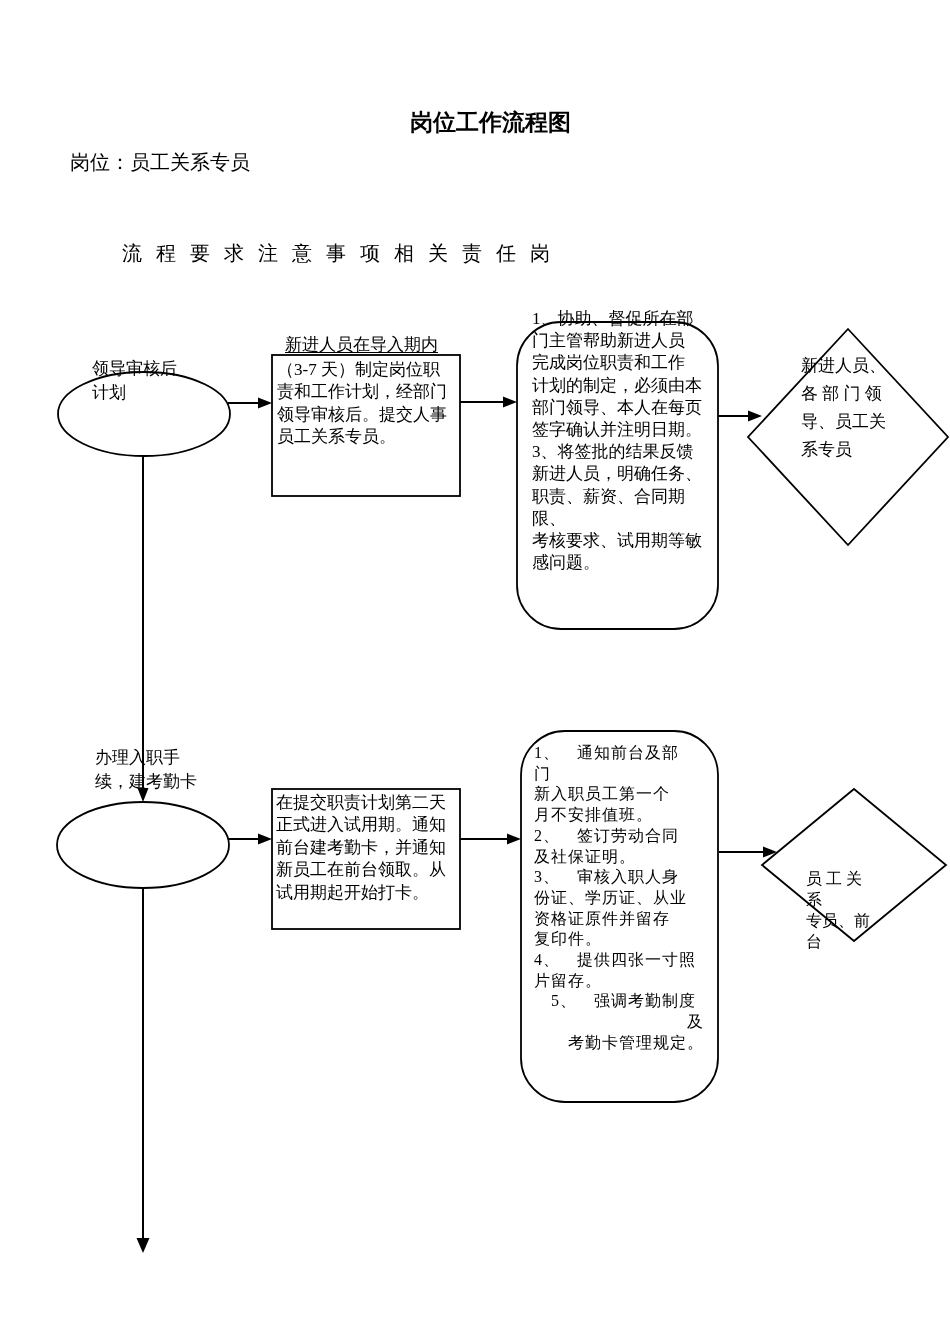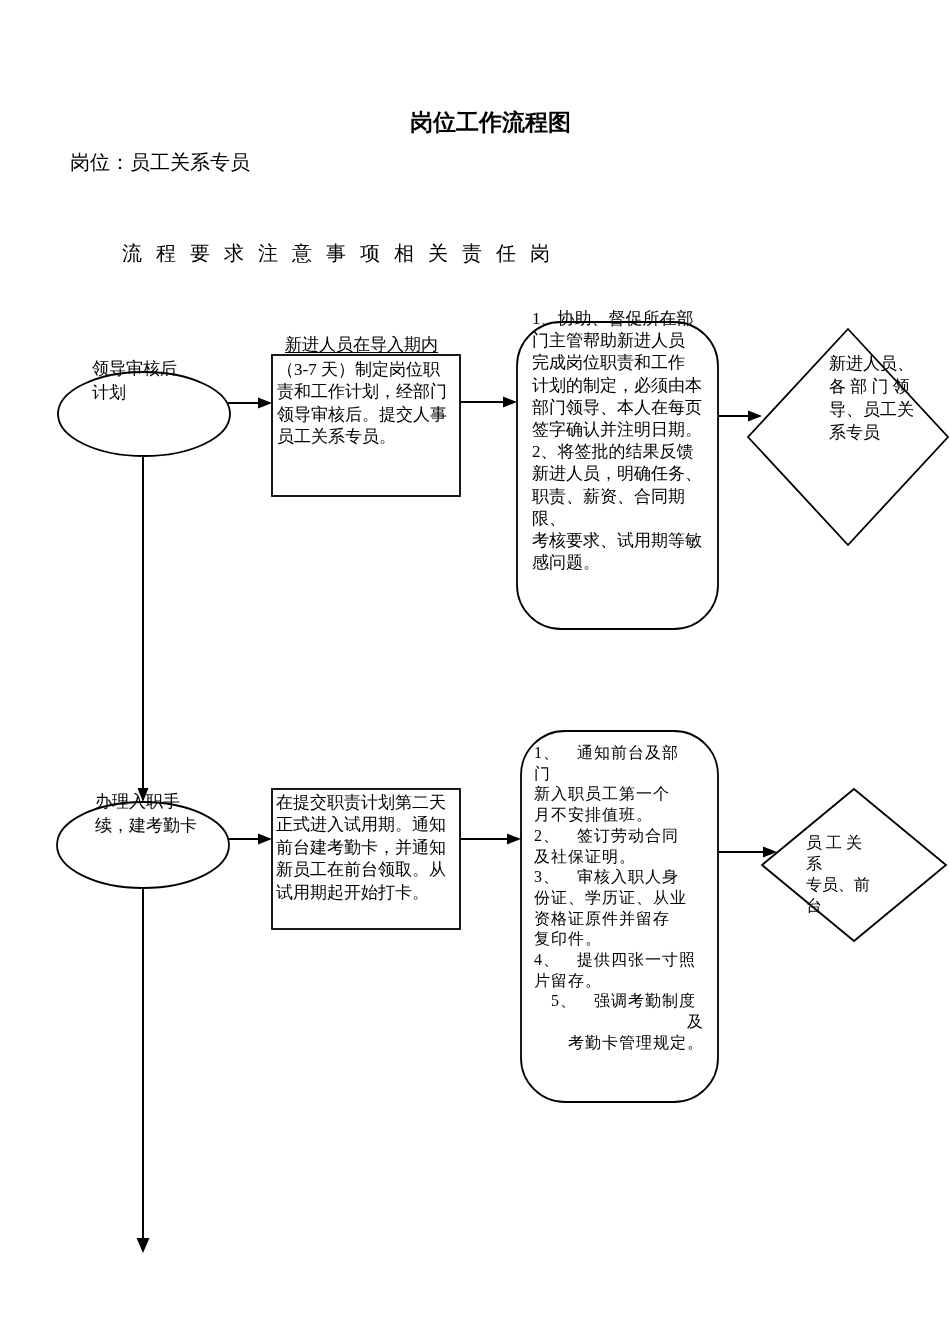--- a/index.html
+++ b/index.html
@@ -25,22 +25,22 @@
     font-weight:bold;
     font-size:23px;
     line-height:26px;
     white-space:nowrap;
   }
   .doc-line{font-size:20px;line-height:26px;white-space:nowrap;}
   .cols-header{font-size:20px;letter-spacing:14px;white-space:nowrap;}
   .u{text-decoration:underline;text-underline-offset:3px;}
   .heading-underline{text-decoration:underline;text-underline-offset:2px;white-space:nowrap;}
   .small{font-size:16px;line-height:20.7px;letter-spacing:1px;}
-  .d1{line-height:23px;margin-left:28px;}
-  .d2{font-size:16px;line-height:21px;}
+  .d1{line-height:28px;}
+  .d2{font-size:16px;line-height:21px;margin-top:36px;}
   .lbl{line-height:24px;}
 </style>
 </head>
 <body>
 
 <div id="page">
 
   <svg id="shapes" viewBox="0 0 950 1344" xmlns="http://www.w3.org/2000/svg">
 
     <ellipse cx="144" cy="414" rx="86" ry="42" fill="#fff" stroke="#000" stroke-width="1.8"></ellipse>
@@ -106,32 +106,32 @@
 责和工作计划，经部门
 领导审核后。提交人事
 员工关系专员。</div>
 
   <div class="txt" style="left:532px;top:308px;width:182px;line-height:22.2px;">1、协助、督促所在部
 门主管帮助新进人员
 完成岗位职责和工作
 计划的制定，必须由本
 部门领导、本人在每页
 签字确认并注明日期。
-2、将签批的结果反馈
+3、将签批的结果反馈
 新进人员，明确任务、
 职责、薪资、合同期限、
 考核要求、试用期等敏
 感问题。</div>
 
   <div class="txt d1" style="left:801px;top:352px;">新进人员、
 各 部 门 领
 导、员工关
 系专员</div>
 
-  <div class="txt lbl" style="left:95px;top:746px;margin-top:44px;">办理入职手
+  <div class="txt lbl" style="left:95px;top:746px;">办理入职手
 续，建考勤卡</div>
 
   <div class="txt" style="left:276px;top:792px;width:182px;">在提交职责计划第二天
 正式进入试用期。通知
 前台建考勤卡，并通知
 新员工在前台领取。从
 试用期起开始打卡。</div>
 
   <div class="txt small" style="left:534px;top:743px;width:172px;">1、　通知前台及部
 门

